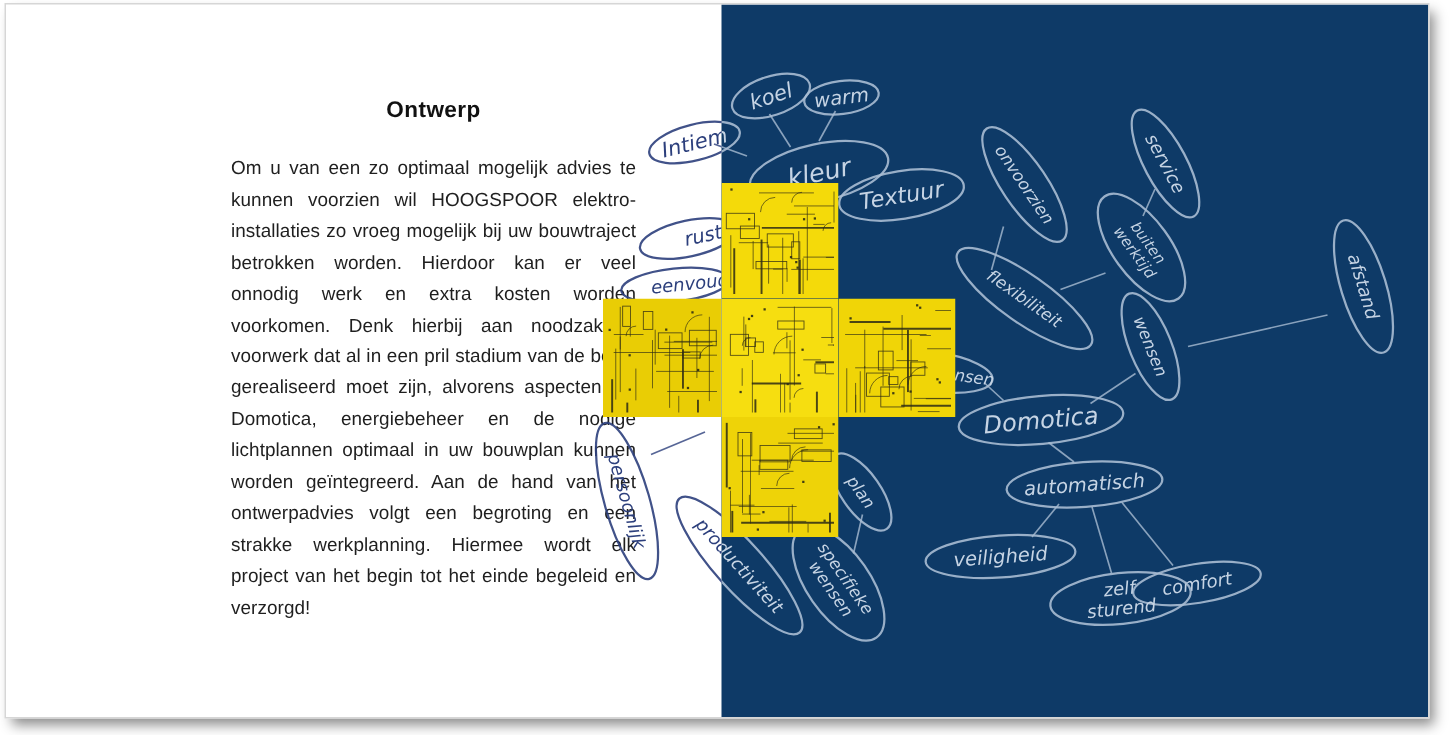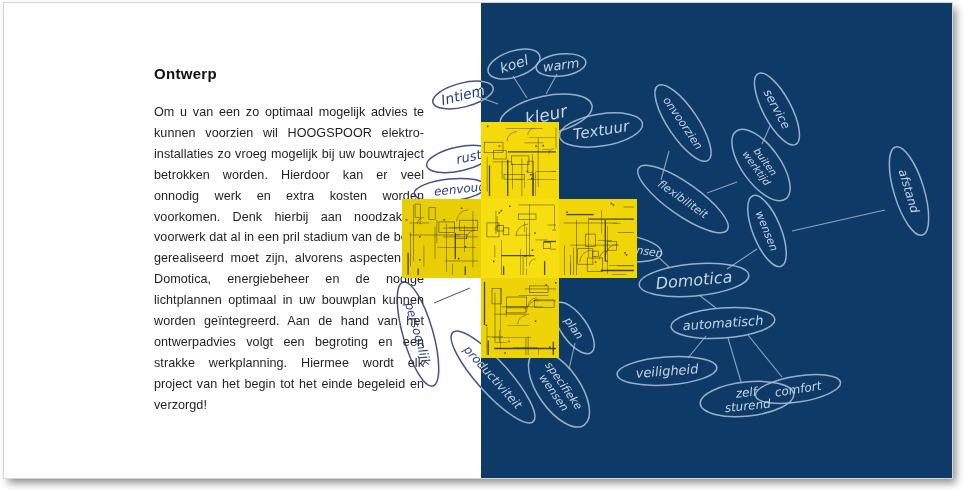--- a/index.html
+++ b/index.html
@@ -4,21 +4,21 @@
 <style>
   html,body{margin:0;padding:0;background:#ffffff;}
   .canvas{position:relative;width:970px;height:490px;overflow:hidden;
           font-family:"Liberation Sans",sans-serif;}
   .page{position:absolute;left:3px;top:2px;width:948px;height:475px;
         background:#ffffff;border:1px solid #d6d6d6;
         box-shadow:4px 5px 8px -1px rgba(0,0,0,0.45);overflow:hidden;}
   .blue-panel{position:absolute;top:0;bottom:0;right:0;}
   .text-block{position:absolute;left:150px;top:62px;width:270px;}
   .text-block h1{font-size:15px;font-weight:bold;color:#111;margin:0 0 20px 0;
-                 letter-spacing:0.3px;}
+                 letter-spacing:0.3px;text-align:center;}
   .text-block p{font-size:12.6px;line-height:20.9px;color:#1f1f1f;margin:0;
                 text-align:justify;letter-spacing:0.05px;}
   svg.overlay{position:absolute;left:0;top:0;width:948px;height:475px;}
 </style>
 </head>
 <body>
 
 <div class="canvas">
   <div class="page">
     <div class="blue-panel" id="bluePanel" style="left: 477px; background: rgb(14, 58, 103);"></div>

